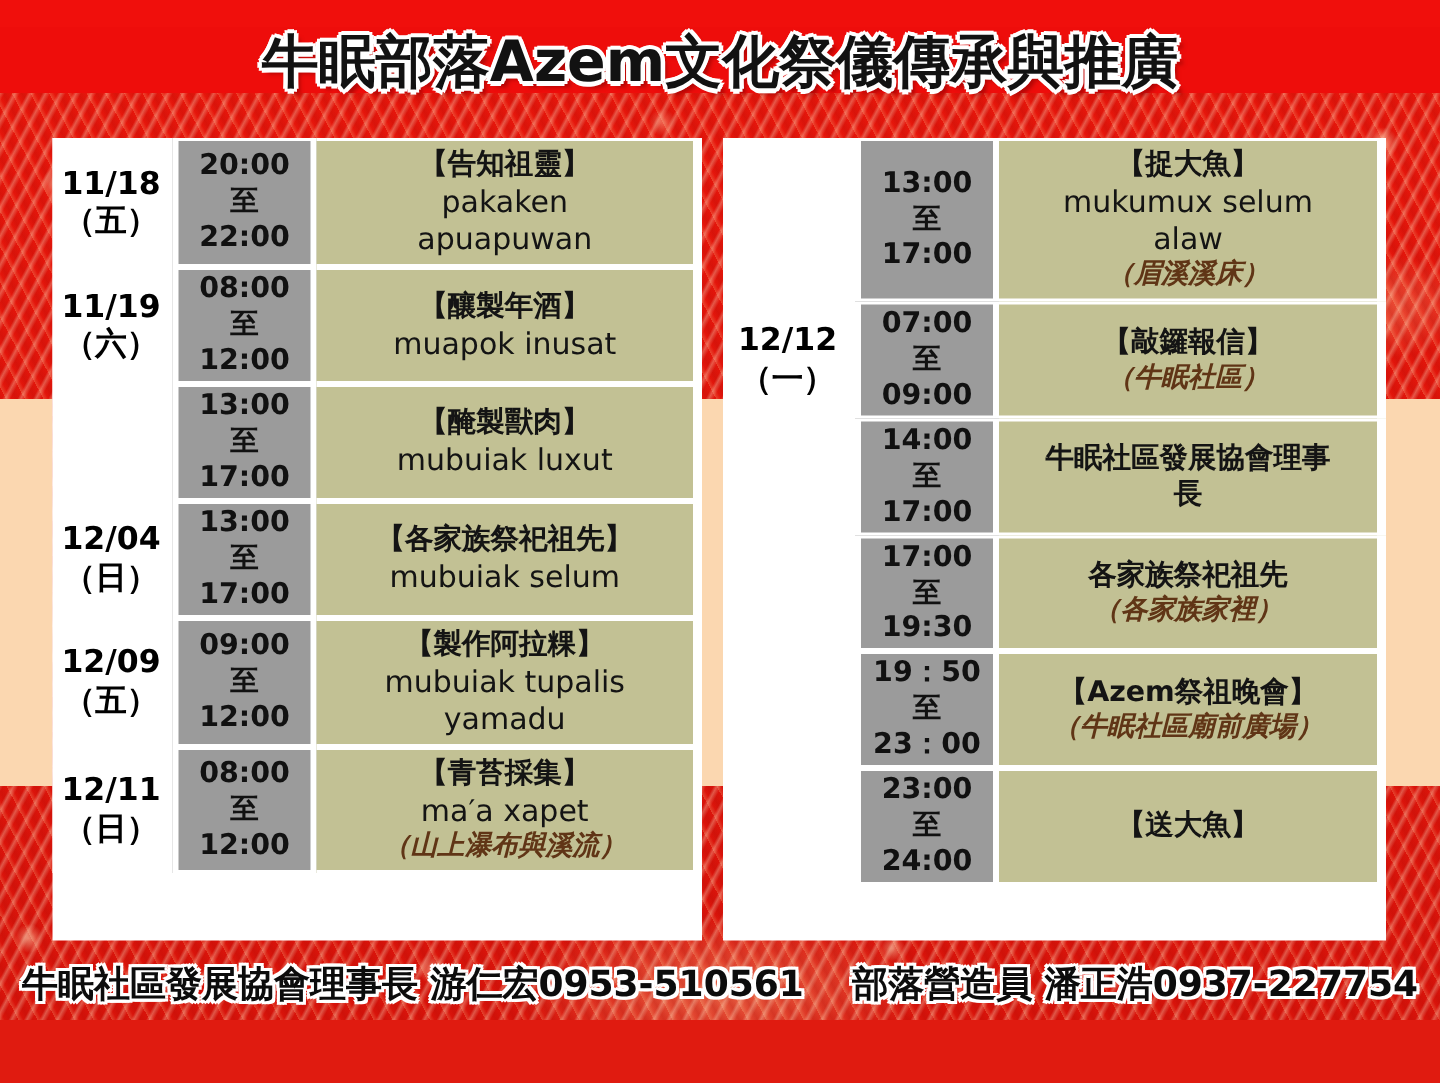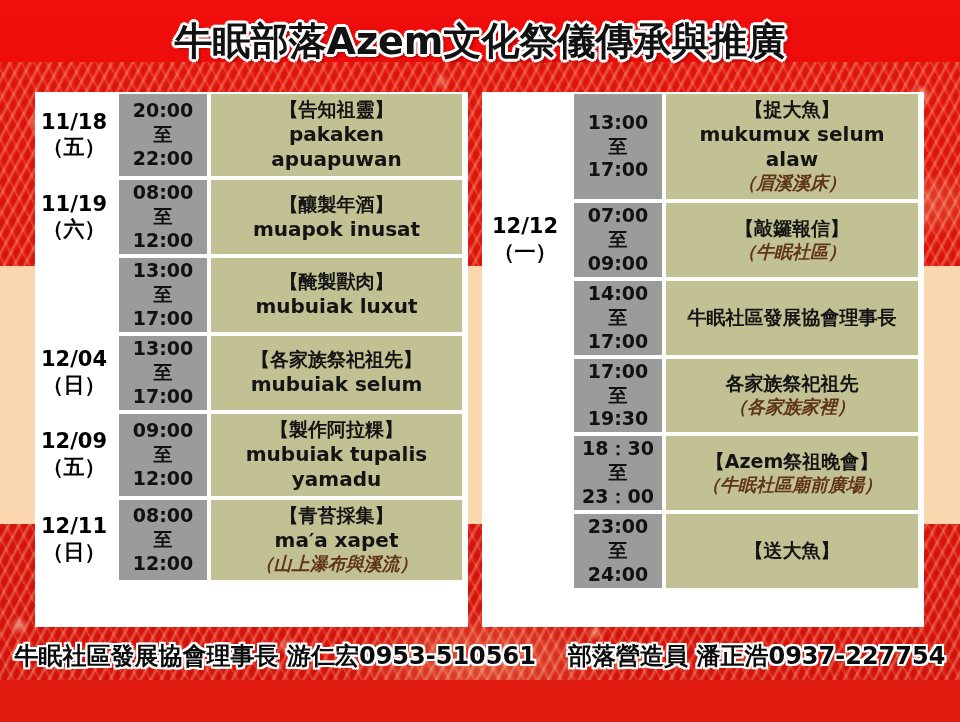--- a/index.html
+++ b/index.html
@@ -164,35 +164,35 @@
     border-left: 4px solid #ffffff;
     border-right: 4px solid #ffffff;
   }
   .cell-event {
     text-align: center;
     vertical-align: middle;
     background: #c2c194;
     border: 2px solid #ffffff;
     border-left: 0;
     border-right: 6px solid #ffffff;
-    padding: 4px 12px;
+    padding: 4px 22px;
   }
   .ev-zh {
     display: block;
     font-family: "DejaVu Sans", "Liberation Sans", sans-serif;
     font-size: 19px;
     font-weight: bold;
     color: #141414;
     line-height: 1.26;
   }
   .ev-rom {
     display: block;
     font-family: "DejaVu Sans", "Liberation Sans", sans-serif;
     font-size: 20px;
-    font-weight: 700;
+    font-weight: 400;
     color: #141414;
     line-height: 1.26;
   }
   .ev-note {
     display: block;
     font-family: "DejaVu Sans", "Liberation Sans", sans-serif;
     font-size: 18px;
     font-weight: bold;
     color: #603516;
     line-height: 1.26;
@@ -408,21 +408,21 @@
 
             <span class="ev-note">（各家族家裡）</span>
           </td>
         </tr>
         <tr>
           <td class="cell-date">
             
             
           </td>
           <td class="cell-time">
-            <div>18：30</div>
+            <div>19：50</div>
             <div>至</div>
             <div>23：00</div>
           </td>
           <td class="cell-event">
             <span class="ev-zh">【Azem祭祖晚會】</span>
 
             <span class="ev-note">（牛眠社區廟前廣場）</span>
           </td>
         </tr>
         <tr>

